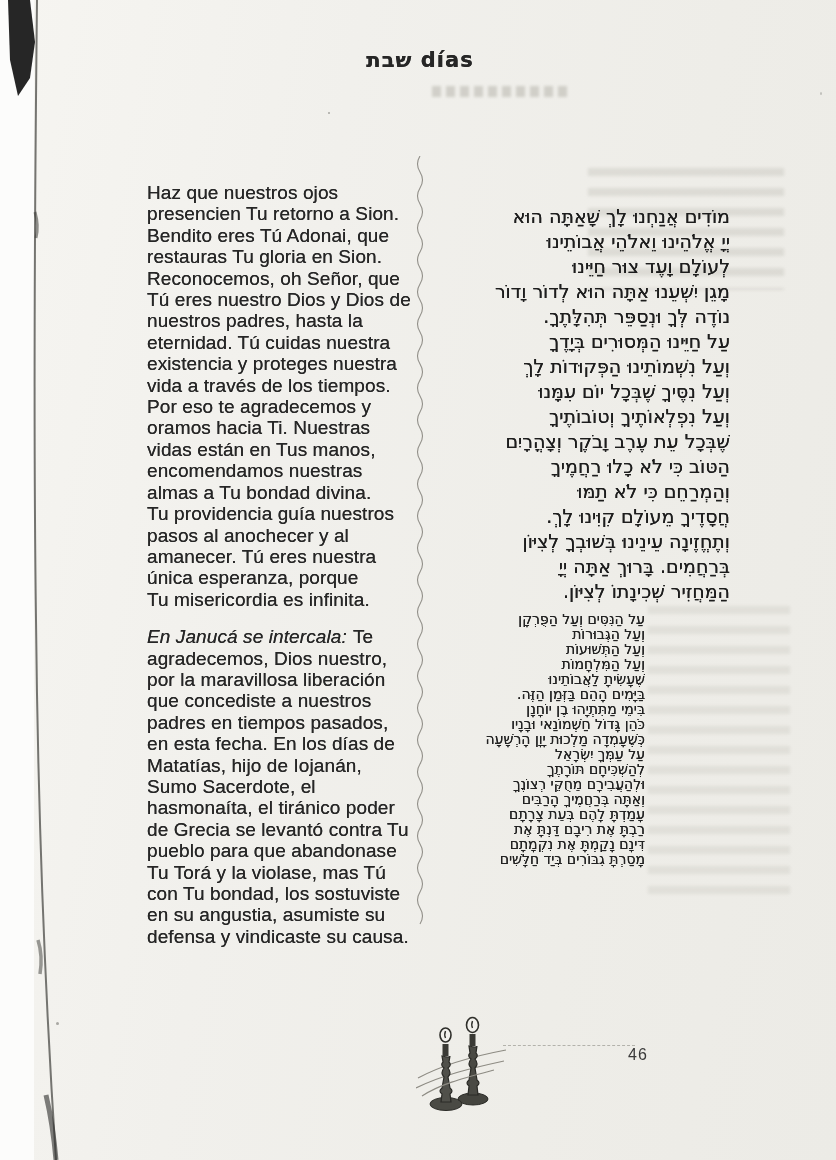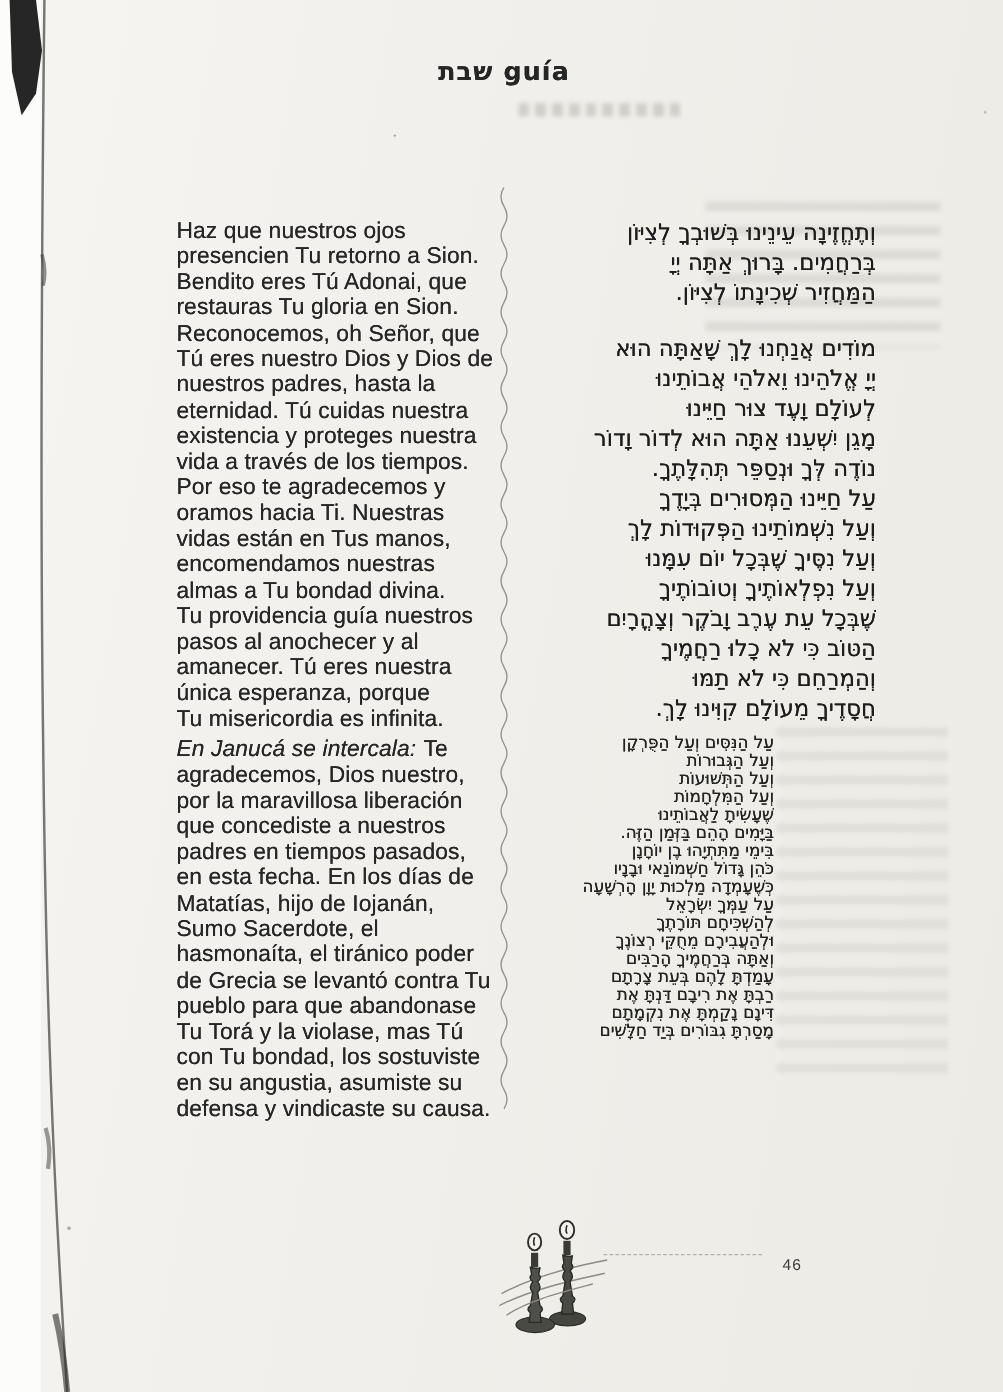--- a/index.html
+++ b/index.html
@@ -14,39 +14,39 @@
     position:absolute;left:300px;top:48px;width:240px;text-align:center;
     font-family:"DejaVu Sans",sans-serif;font-size:21px;font-weight:600;
     color:#262626;letter-spacing:1px;direction:rtl;
     text-shadow:0 0 .4px #2a2a2a;
   }
   .spanish{
     position:absolute;left:147px;top:182px;width:268px;
     font-size:19px;line-height:21.4px;color:#262626;
     text-shadow:0 0 .4px #333;letter-spacing:.1px;
   }
-  .spanish .para2{margin-top:4px;}
+  .spanish .para2{margin-top:16px;}
   .lead-italic{font-style:italic;margin-right:.32em;}
   .hebrew-main{
     position:absolute;right:106px;top:182px;width:330px;
     direction:rtl;text-align:right;
     font-family:"DejaVu Sans",sans-serif;font-size:19px;line-height:25px;
     color:#1d1d1d;text-shadow:0 0 .4px #222;
   }
   .hebrew-main .block2{margin-top:22px;}
   .chanukah{
     position:absolute;right:191px;top:612px;width:260px;
     direction:rtl;text-align:right;font-family:"DejaVu Sans",sans-serif;color:#222;
     text-shadow:0 0 .3px #2a2a2a;
   }
   .chanukah-heading{font-size:13.5px;font-weight:bold;margin-bottom:4px;}
   .chanukah-lines{font-size:14px;line-height:15px;}
   .divider-wave{position:absolute;left:412px;top:156px;}
   .footer-rule{position:absolute;left:503px;top:1045px;width:132px;border-top:1px dashed #b3b2ab;height:0;}
-  .page-number{position:absolute;left:652px;top:1046px;font-size:13px;color:#3a3a3a;letter-spacing:1px;}
+  .page-number{position:absolute;left:628px;top:1046px;font-size:16px;color:#3a3a3a;letter-spacing:1px;}
   .candles{position:absolute;left:416px;top:1012px;}
   .ghost{position:absolute;filter:blur(1.6px);pointer-events:none;}
   .ghost.lines{background:repeating-linear-gradient(180deg,rgba(152,150,140,.20) 0 8px,rgba(0,0,0,0) 8px 20px);}
   .ghost.title-ghost{background:repeating-linear-gradient(90deg,rgba(150,148,138,.35) 0 9px,rgba(0,0,0,0) 9px 14px);height:11px;}
   .speck{position:absolute;border-radius:50%;background:#6b6b66;opacity:.55;}
   .edge-art{position:absolute;left:0;top:0;pointer-events:none;}
 </style>
 </head>
 <body>
 
@@ -55,21 +55,21 @@
   <div class="gutter"></div>
 
   <svg class="edge-art" width="836" height="1160">
     <path d="M8,0 L30,0 L35,42 L30,78 L18,96 L10,60 Z" fill="#141414" opacity="0.92"></path>
     <path d="M37,0 C35,180 33,400 36,620 C38,820 44,980 56,1160" fill="none" stroke="#4a4a46" stroke-width="2" opacity="0.75"></path>
     <path d="M35,212 q4,14 1,26" fill="none" stroke="#3a3a36" stroke-width="3" opacity="0.55"></path>
     <path d="M38,940 q5,16 2,34" fill="none" stroke="#3a3a36" stroke-width="3.5" opacity="0.5"></path>
     <path d="M46,1095 q7,30 10,65" fill="none" stroke="#2c2c29" stroke-width="5" opacity="0.6"></path>
   </svg>
 
-  <div class="page-title">guía שבת</div>
+  <div class="page-title">días שבת</div>
   <div class="ghost title-ghost" style="left:432px;top:86px;width:138px;"></div>
 
   <div class="ghost lines" style="left:588px;top:168px;width:196px;height:122px;"></div>
   <div class="ghost lines" style="left:648px;top:606px;width:142px;height:296px;opacity:.75;"></div>
 
   <div class="spanish">
     <div class="pre">Haz que nuestros ojos
 presencien Tu retorno a Sion.
 Bendito eres Tú Adonai, que
 restauras Tu gloria en Sion.
@@ -104,36 +104,36 @@
 con Tu bondad, los sostuviste
 en su angustia, asumiste su
 defensa y vindicaste su causa.</span></div>
   </div>
 
   <svg class="divider-wave" width="16" height="772">
     <path id="wavepath" fill="none" stroke="#87857e" stroke-width="1.1" opacity="0.9" d="M8 0 Q 3 8 8 16 Q 13 24 8 32 Q 3 40 8 48 Q 13 56 8 64 Q 3 72 8 80 Q 13 88 8 96 Q 3 104 8 112 Q 13 120 8 128 Q 3 136 8 144 Q 13 152 8 160 Q 3 168 8 176 Q 13 184 8 192 Q 3 200 8 208 Q 13 216 8 224 Q 3 232 8 240 Q 13 248 8 256 Q 3 264 8 272 Q 13 280 8 288 Q 3 296 8 304 Q 13 312 8 320 Q 3 328 8 336 Q 13 344 8 352 Q 3 360 8 368 Q 13 376 8 384 Q 3 392 8 400 Q 13 408 8 416 Q 3 424 8 432 Q 13 440 8 448 Q 3 456 8 464 Q 13 472 8 480 Q 3 488 8 496 Q 13 504 8 512 Q 3 520 8 528 Q 13 536 8 544 Q 3 552 8 560 Q 13 568 8 576 Q 3 584 8 592 Q 13 600 8 608 Q 3 616 8 624 Q 13 632 8 640 Q 3 648 8 656 Q 13 664 8 672 Q 3 680 8 688 Q 13 696 8 704 Q 3 712 8 720 Q 13 728 8 736 Q 3 744 8 752 Q 13 760 8 768"></path>
   </svg>
 
   <div class="hebrew-main">
-    <div class="pre">וְתֶחֱזֶינָה עֵינֵינוּ בְּשׁוּבְךָ לְצִיּוֹן
-בְּרַחֲמִים. בָּרוּךְ אַתָּה יְיָ
-הַמַּחֲזִיר שְׁכִינָתוֹ לְצִיּוֹן.</div>
     <div class="pre block2">מוֹדִים אֲנַחְנוּ לָךְ שָׁאַתָּה הוּא
 יְיָ אֱלֹהֵינוּ וֵאלֹהֵי אֲבוֹתֵינוּ
 לְעוֹלָם וָעֶד צוּר חַיֵּינוּ
 מָגֵן יִשְׁעֵנוּ אַתָּה הוּא לְדוֹר וָדוֹר
 נוֹדֶה לְּךָ וּנְסַפֵּר תְּהִלָּתֶךָ.
 עַל חַיֵּינוּ הַמְּסוּרִים בְּיָדֶךָ
 וְעַל נִשְׁמוֹתֵינוּ הַפְּקוּדוֹת לָךְ
 וְעַל נִסֶּיךָ שֶׁבְּכָל יוֹם עִמָּנוּ
 וְעַל נִפְלְאוֹתֶיךָ וְטוֹבוֹתֶיךָ
 שֶׁבְּכָל עֵת עֶרֶב וָבֹקֶר וְצָהֳרָיִם
 הַטּוֹב כִּי לֹא כָלוּ רַחֲמֶיךָ
 וְהַמְרַחֵם כִּי לֹא תַמּוּ
 חֲסָדֶיךָ מֵעוֹלָם קִוִּינוּ לָךְ.</div>
+    <div class="pre">וְתֶחֱזֶינָה עֵינֵינוּ בְּשׁוּבְךָ לְצִיּוֹן
+בְּרַחֲמִים. בָּרוּךְ אַתָּה יְיָ
+הַמַּחֲזִיר שְׁכִינָתוֹ לְצִיּוֹן.</div>
   </div>
 
   <div class="chanukah">
     <div class="chanukah-lines pre">עַל הַנִּסִּים וְעַל הַפֻּרְקָן
 וְעַל הַגְּבוּרוֹת
 וְעַל הַתְּשׁוּעוֹת
 וְעַל הַמִּלְחָמוֹת
 שֶׁעָשִׂיתָ לַאֲבוֹתֵינוּ
 בַּיָּמִים הָהֵם בַּזְּמַן הַזֶּה.
 בִּימֵי מַתִּתְיָהוּ בֶן יוֹחָנָן

